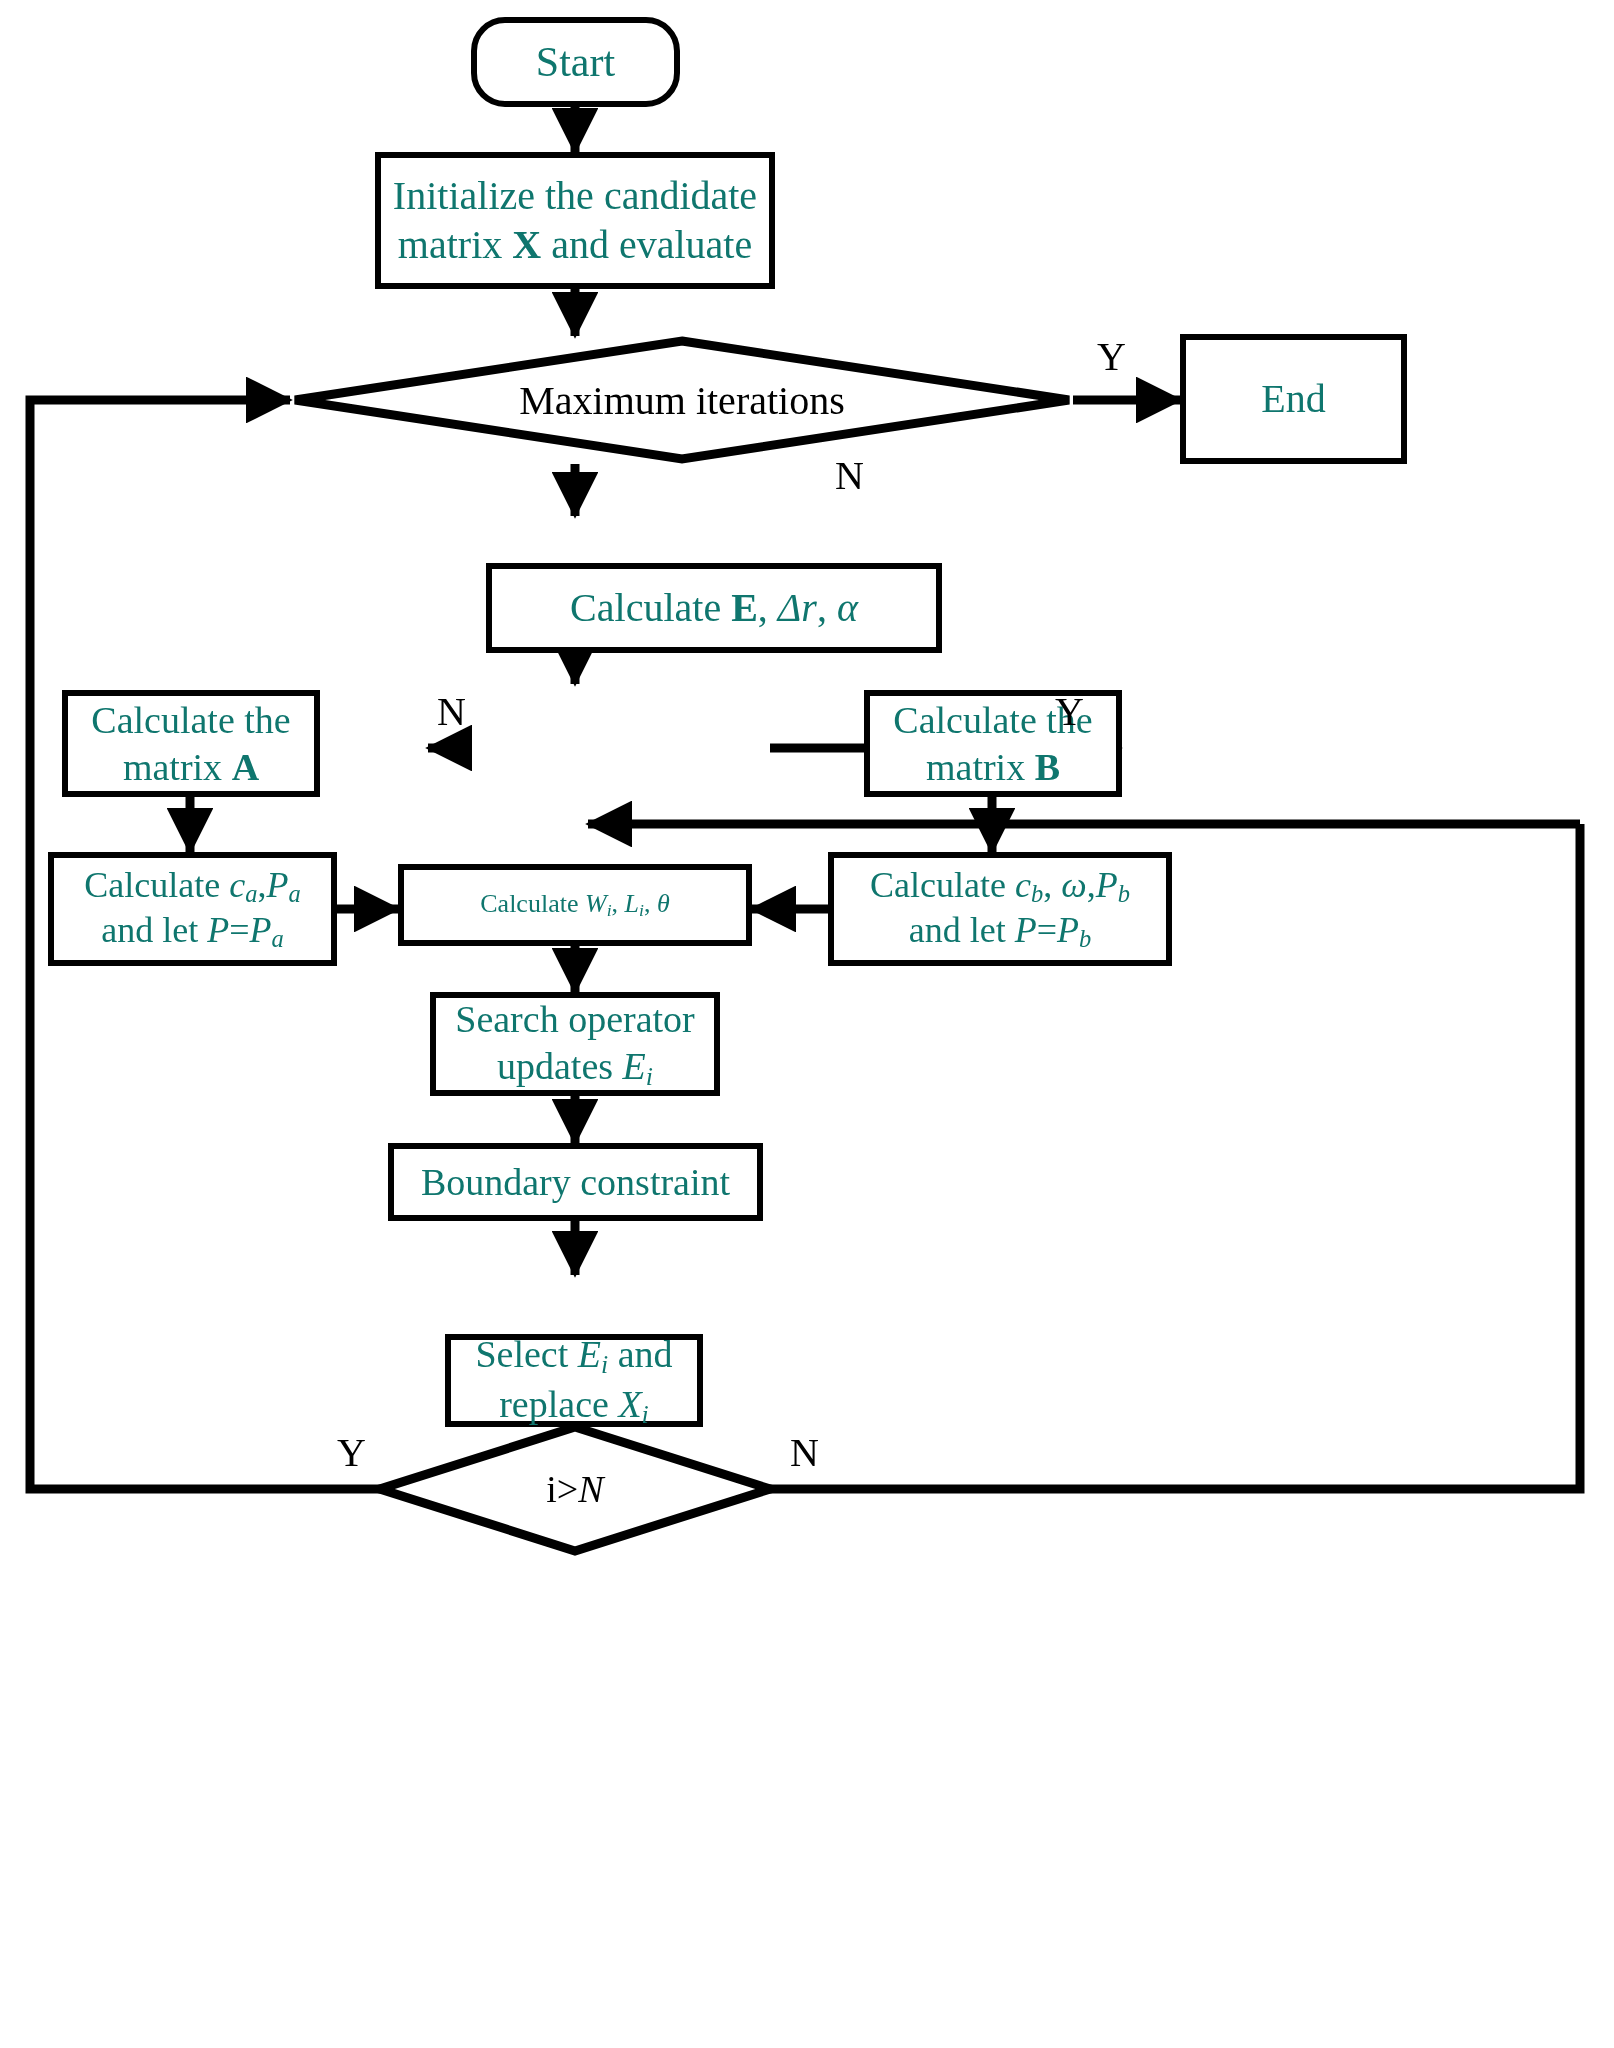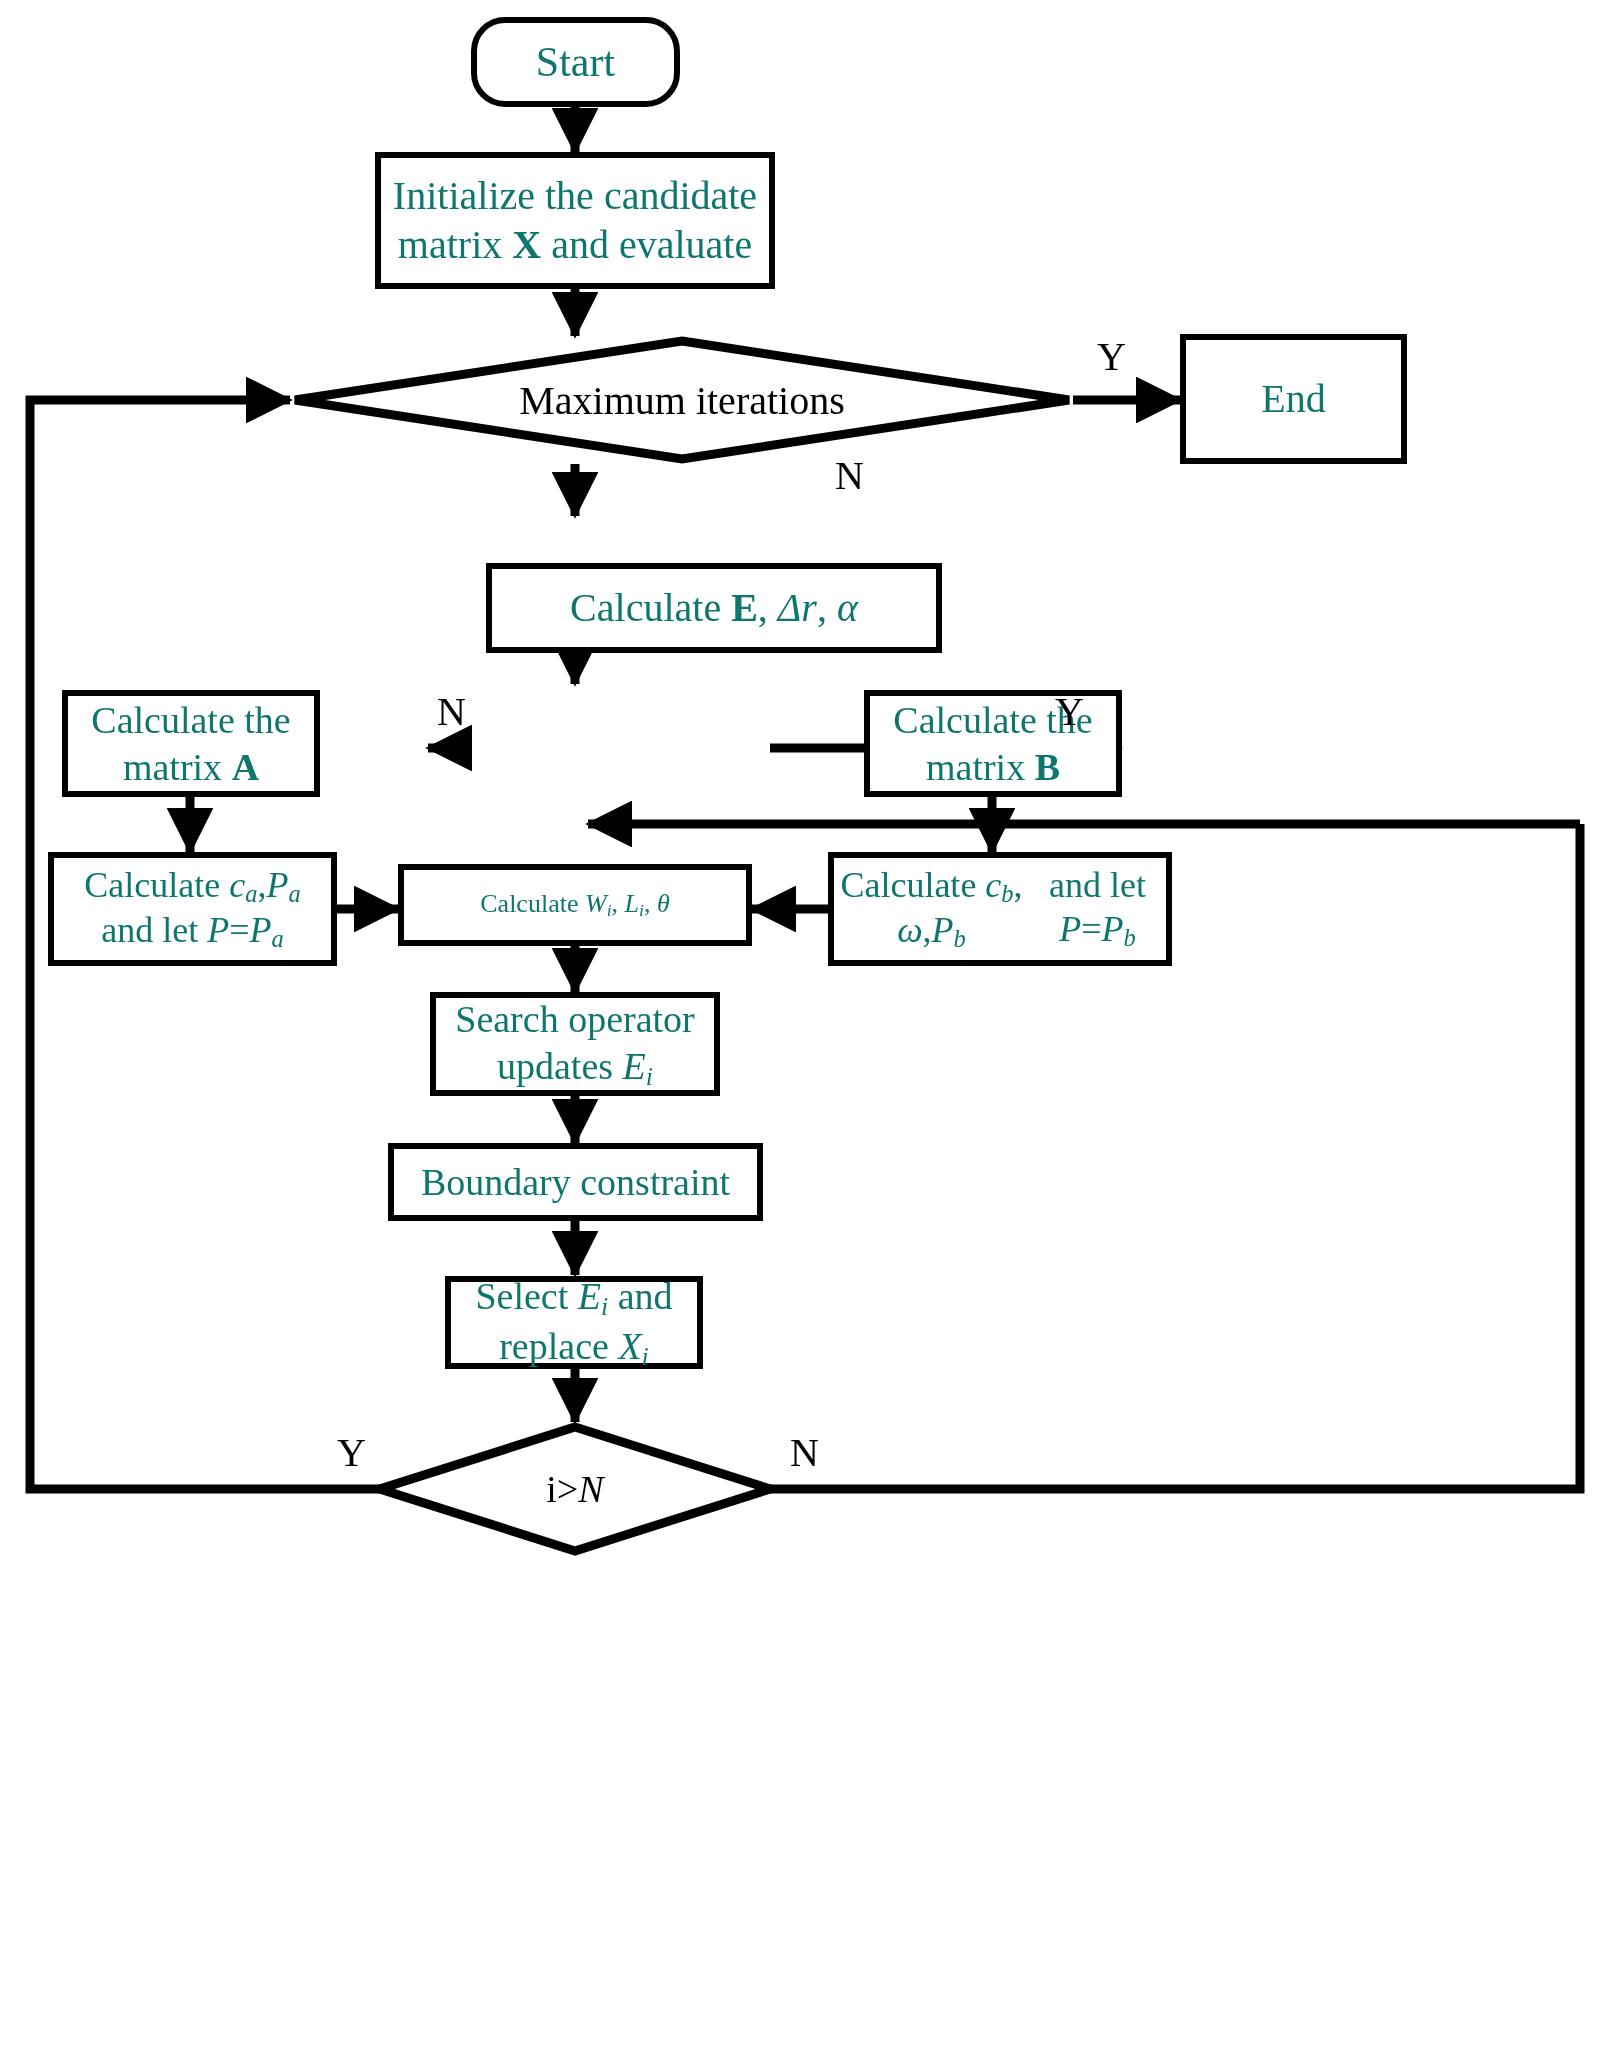--- a/index.html
+++ b/index.html
@@ -157,39 +157,39 @@
   <div class="node proc" style="left:864px; top:690px; width:258px; height:107px; font-size:38px; flex-direction:column;">
     <span class="txt-l1">Calculate the</span>
     <span class="txt-l2"><span>matrix </span><b>B</b></span>
   </div>
 
   <div class="node proc" style="left:48px; top:852px; width:289px; height:114px; font-size:36px; flex-direction:column;">
     <span class="txt-l1"><span>Calculate </span><i>c</i><sub>a</sub><span>,</span><i>P</i><sub>a</sub></span>
     <span class="txt-l2"><span>and let </span><i>P</i><span>=</span><i>P</i><sub>a</sub></span>
   </div>
 
-  <div class="node proc" style="left:828px; top:852px; width:344px; height:114px; font-size:36px; flex-direction:row;">
+  <div class="node proc" style="left:828px; top:852px; width:344px; height:114px; font-size:36px; flex-direction:column;">
     <span class="txt-l1"><span>Calculate </span><i>c</i><sub>b</sub><span>, </span><i>ω</i><span>,</span><i>P</i><sub>b</sub></span>
     <span class="txt-l2"><span>and let </span><i>P</i><span>=</span><i>P</i><sub>b</sub></span>
   </div>
 
   <div class="node proc" style="left:398px; top:864px; width:354px; height:82px; font-size:26px;">
     <span><span>Calculate </span><i>W</i><sub>i</sub><span>, </span><i>L</i><sub>i</sub><span>, </span><i>θ</i></span>
   </div>
 
   <div class="node proc" style="left:430px; top:992px; width:290px; height:104px; font-size:38px; flex-direction:column;">
     <span class="txt-l1">Search operator</span>
     <span class="txt-l2"><span>updates </span><i>E</i><sub>i</sub></span>
   </div>
 
   <div class="node proc" style="left:388px; top:1143px; width:375px; height:78px; font-size:38px;">
     <span>Boundary constraint</span>
   </div>
 
-  <div class="node proc" style="left:445px; top:1276px; width:258px; height:93px; font-size:38px; flex-direction:column;">
+  <div class="node proc" style="left:445px; top:1334px; width:258px; height:93px; font-size:38px; flex-direction:column;">
     <span class="txt-l1"><span>Select </span><i>E</i><sub>i</sub><span> and</span></span>
     <span class="txt-l2"><span>replace </span><i>X</i><sub>i</sub></span>
   </div>
 
   <div class="decision-wrap" style="left:375px; top:1422px; width:400px; height:134px;">
     <svg width="400" height="134" viewBox="0 0 400 134" style="position:absolute;left:0;top:0;">
       <polygon points="200,5 395,67 200,129 5,67" fill="#ffffff" stroke="#000000" stroke-width="9"></polygon>
     </svg>
     <span class="decision-label" style="font-size:38px;"><span>i&gt;</span><i>N</i></span>
   </div>

